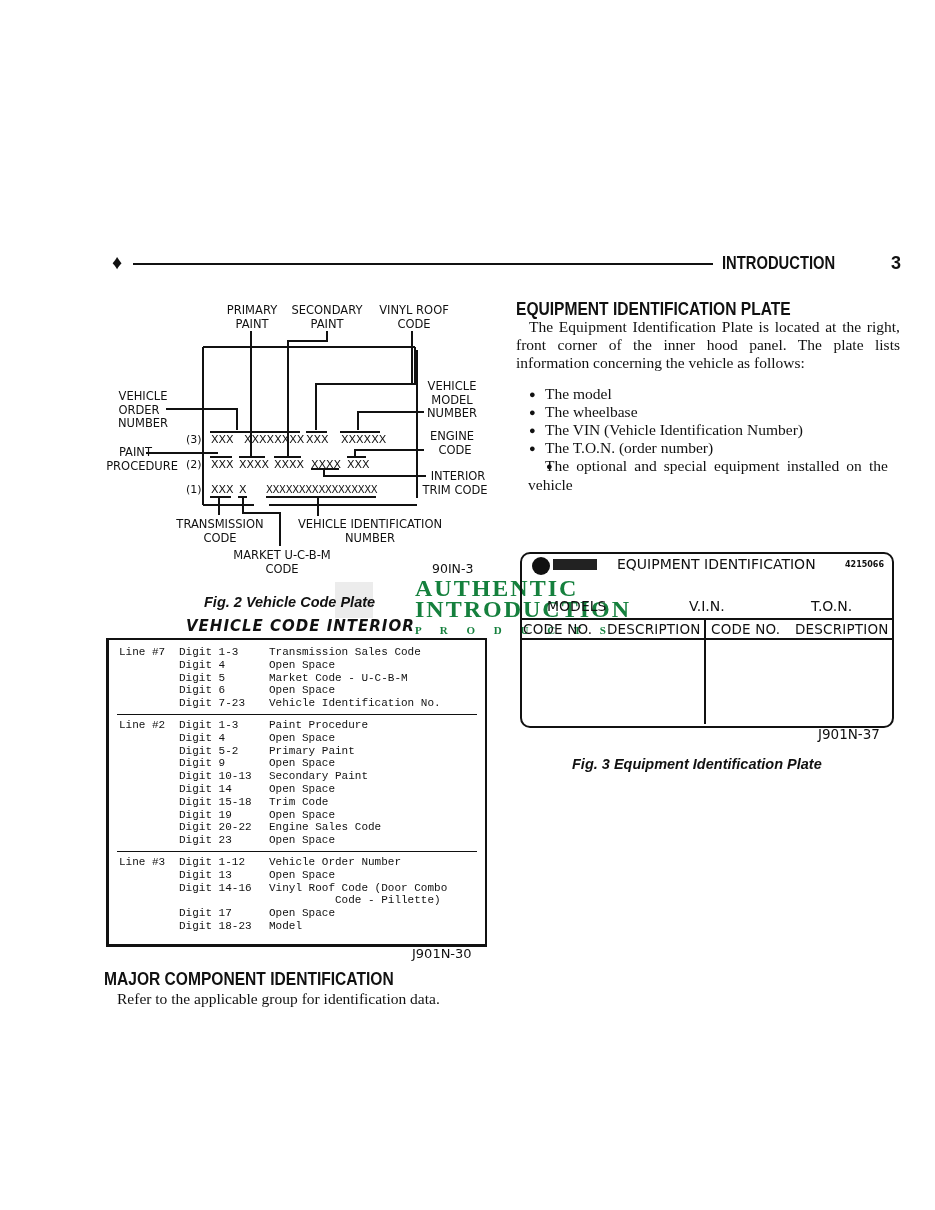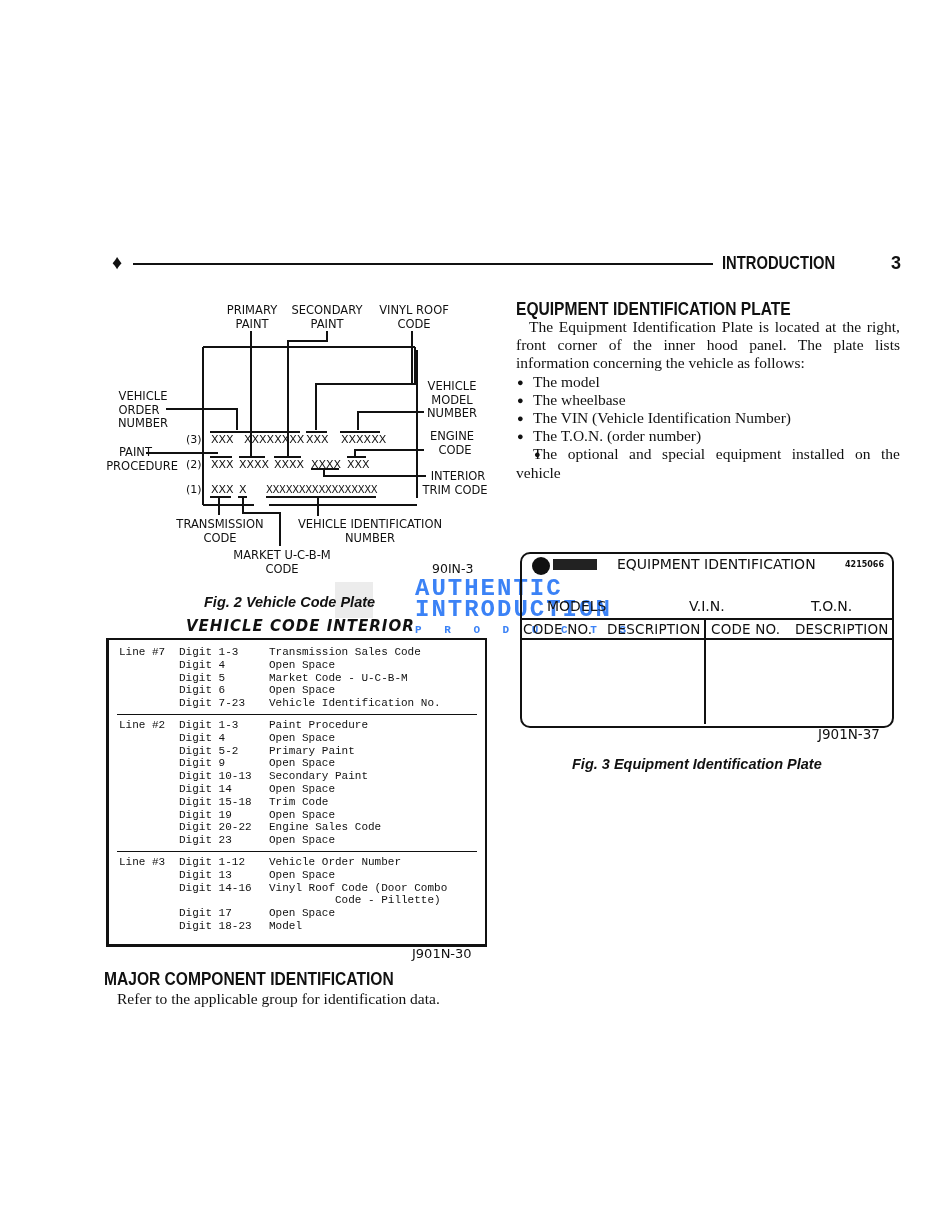--- a/index.html
+++ b/index.html
@@ -21,34 +21,34 @@
   .drow{display:flex;font-family:"Liberation Mono",monospace;font-size:11px;line-height:12.8px;white-space:pre;}
   .drow .c1{width:60px;}
   .drow .c2{width:90px;}
   .drow .c3{flex:1;}
   .dgroup{padding:4px 0 4px 10px;}
   .dsep{height:1px;background:#111;margin:0 8px 0 8px;}
   .fignum{font-family:"DejaVu Sans",sans-serif;font-size:12.5px;white-space:nowrap;}
   .section-title{font-family:"Liberation Sans",sans-serif;font-weight:bold;font-size:19px;white-space:nowrap;transform:scaleX(0.82);transform-origin:left;}
   .body-text{font-family:"Liberation Serif",serif;font-size:15.5px;line-height:18.2px;text-align:justify;}
   .body-text p{margin:0;text-indent:13px;}
-  .bullets{list-style:none;margin:0;padding:0;}
+  .bullets{list-style:none;margin:12px;padding:0;}
   .bullets li{position:relative;padding-left:17px;}
   .bullets li:before{content:"\25CF";position:absolute;left:1px;top:0;font-size:11px;}
   
   .plate{left:520px;top:552px;width:370px;height:172px;border:2.5px solid #111;border-radius:10px;}
   .plate-logo{left:532px;top:557px;width:18px;height:18px;background:#111;border-radius:50%;}
   .plate-brand{left:553px;top:559px;width:44px;height:11px;background:#222;}
   .plate-title{left:617px;top:556px;font-family:"DejaVu Sans",sans-serif;font-size:14px;white-space:nowrap;}
   .plate-num{left:845px;top:560px;font-family:"DejaVu Sans",sans-serif;font-weight:bold;font-size:8px;}
   .plate-field{font-family:"DejaVu Sans",sans-serif;font-size:14px;white-space:nowrap;}
   .plate-hline{height:2px;background:#111;}
   .plate-vline{width:2px;background:#111;}
   .plate-colhdr{font-family:"DejaVu Sans",sans-serif;font-size:13.5px;white-space:nowrap;letter-spacing:0.2px;}
-  .wm{font-family:Liberation Mono, monospace;font-weight:bold;color:#3b82f6;white-space:nowrap;letter-spacing:2px;}
+  .wm{font-family:Liberation Serif, serif;font-weight:bold;color:#15803d;white-space:nowrap;letter-spacing:2px;}
 </style>
 </head>
 <body>
 
 <div class="abs wm" style="left:415px;top:578px;font-size:24px;line-height:21px;">
   <div>AUTHENTIC</div>
   <div>INTRODUCTION</div>
   <div style="font-size:11px;letter-spacing:8px;">P R O D U C T S</div>
 </div>
 <div class="abs" style="left:335px;top:582px;width:38px;height:36px;background:#ececec;"></div>

